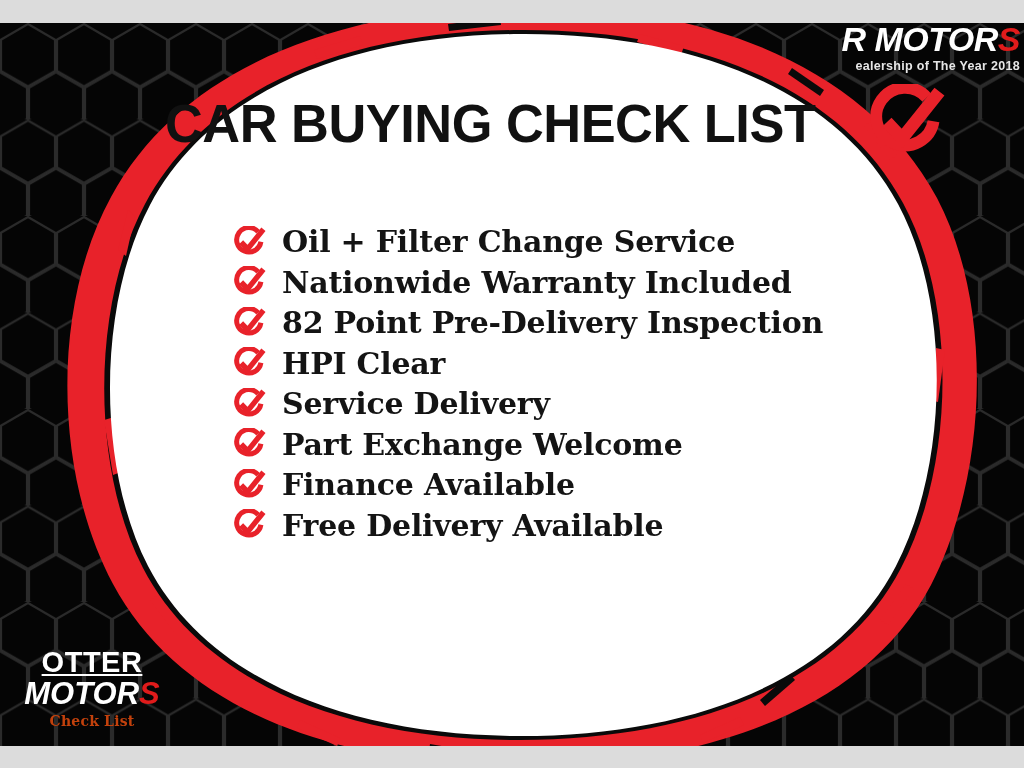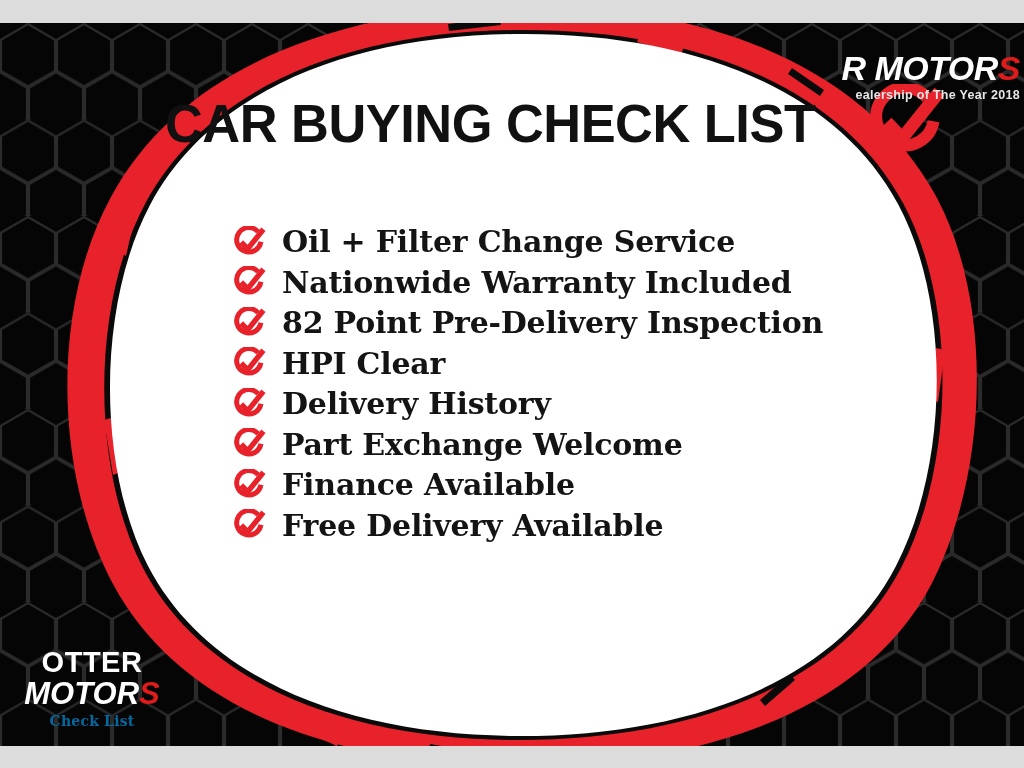--- a/index.html
+++ b/index.html
@@ -142,36 +142,37 @@
     text-align: center;
     width: 140px;
   }
   .logo-line1 {
     font-family: "Liberation Sans", sans-serif;
     font-weight: 700;
     font-size: 29px;
     color: #ffffff;
     letter-spacing: 0.5px;
     line-height: 1.02;
+    text-decoration: underline;
   }
   .logo-line2 {
     font-family: Liberation Sans, sans-serif;
     font-weight: 700;
     font-style: italic;
     font-size: 31px;
     color: #ffffff;
     letter-spacing: 0px;
     line-height: 1.05;
   }
   .logo-line2 .accent { color: #e01b1b; }
   .logo-sub {
     font-family: "DejaVu Serif", "Liberation Serif", serif;
     font-weight: 700;
     font-size: 14px;
-    color: #0369a1;
+    color: #c2410c;
     margin-top: 3px;
     letter-spacing: 0.2px;
   }
 
   
   .wm {
     position: absolute;
     right: 4px;
     top: 22px;
     z-index: 40;
@@ -181,21 +182,20 @@
   }
   .wm-main {
     font-family: "Liberation Sans", sans-serif;
     font-style: italic;
     font-weight: 700;
     font-size: 34px;
     color: #ffffff;
     letter-spacing: -0.5px;
     line-height: 1.05;
     white-space: nowrap;
-    margin-top: 29px;
   }
   .wm-main .accent { color: #e01b1b; }
   .wm-sub {
     font-family: "Liberation Sans", sans-serif;
     font-weight: 700;
     font-size: 12.5px;
     color: #e6e6e6;
     letter-spacing: 0.3px;
     white-space: nowrap;
     margin-top: 1px;
@@ -323,21 +323,21 @@
           <path d="M31 45 L49 64 L93 9" fill="none" stroke="#E8222A" stroke-width="15" stroke-linejoin="miter"></path>
         </svg>
         <div class="row-label">HPI Clear</div>
       </div>
 
       <div class="check-row">
         <svg class="row-check" viewBox="0 0 100 92">
           <path d="M78 16 A34 34 0 1 0 86 44" fill="none" stroke="#E8222A" stroke-width="14"></path>
           <path d="M31 45 L49 64 L93 9" fill="none" stroke="#E8222A" stroke-width="15" stroke-linejoin="miter"></path>
         </svg>
-        <div class="row-label">Delivery History</div>
+        <div class="row-label">Service Delivery</div>
       </div>
 
       <div class="check-row">
         <svg class="row-check" viewBox="0 0 100 92">
           <path d="M78 16 A34 34 0 1 0 86 44" fill="none" stroke="#E8222A" stroke-width="14"></path>
           <path d="M31 45 L49 64 L93 9" fill="none" stroke="#E8222A" stroke-width="15" stroke-linejoin="miter"></path>
         </svg>
         <div class="row-label">Part Exchange Welcome</div>
       </div>
 

